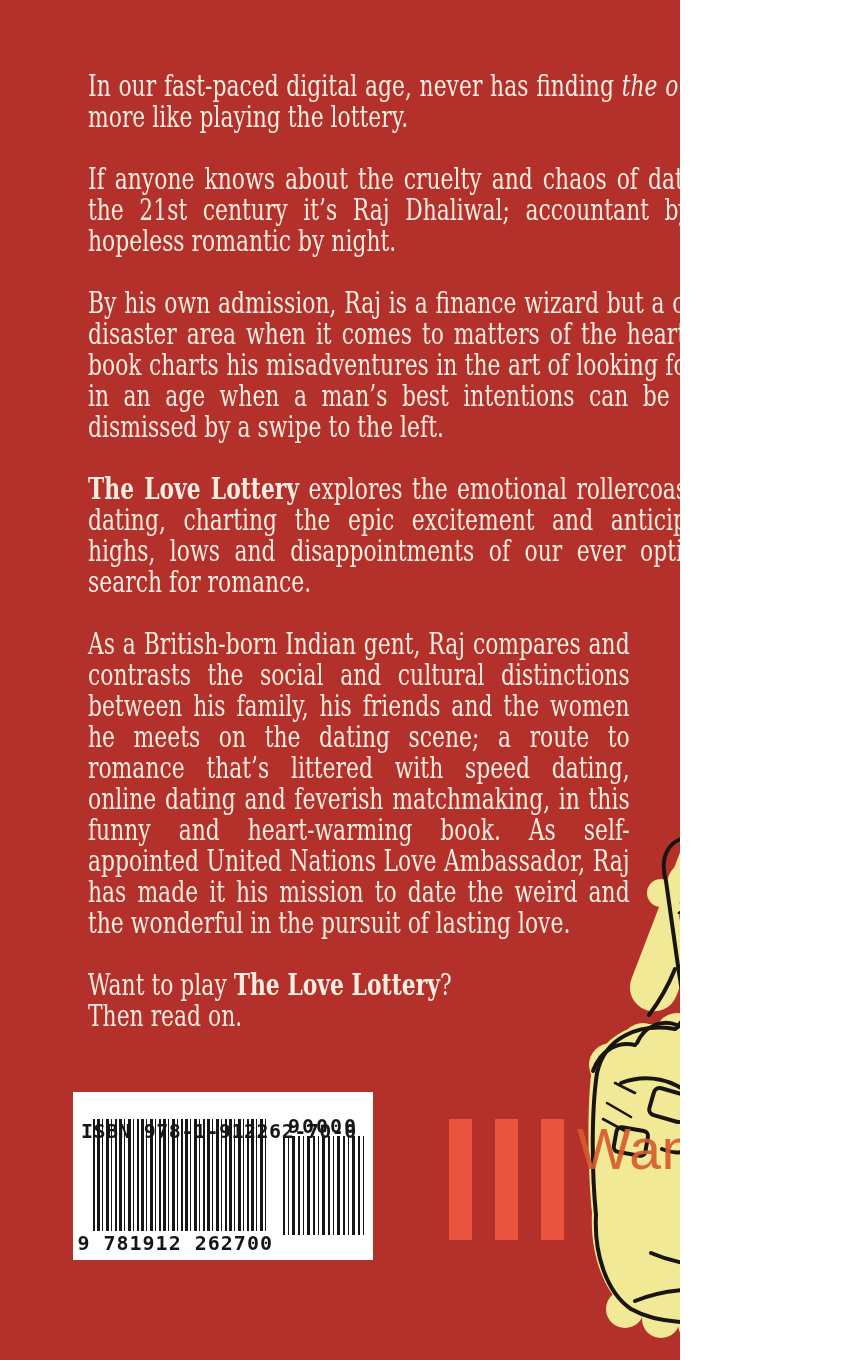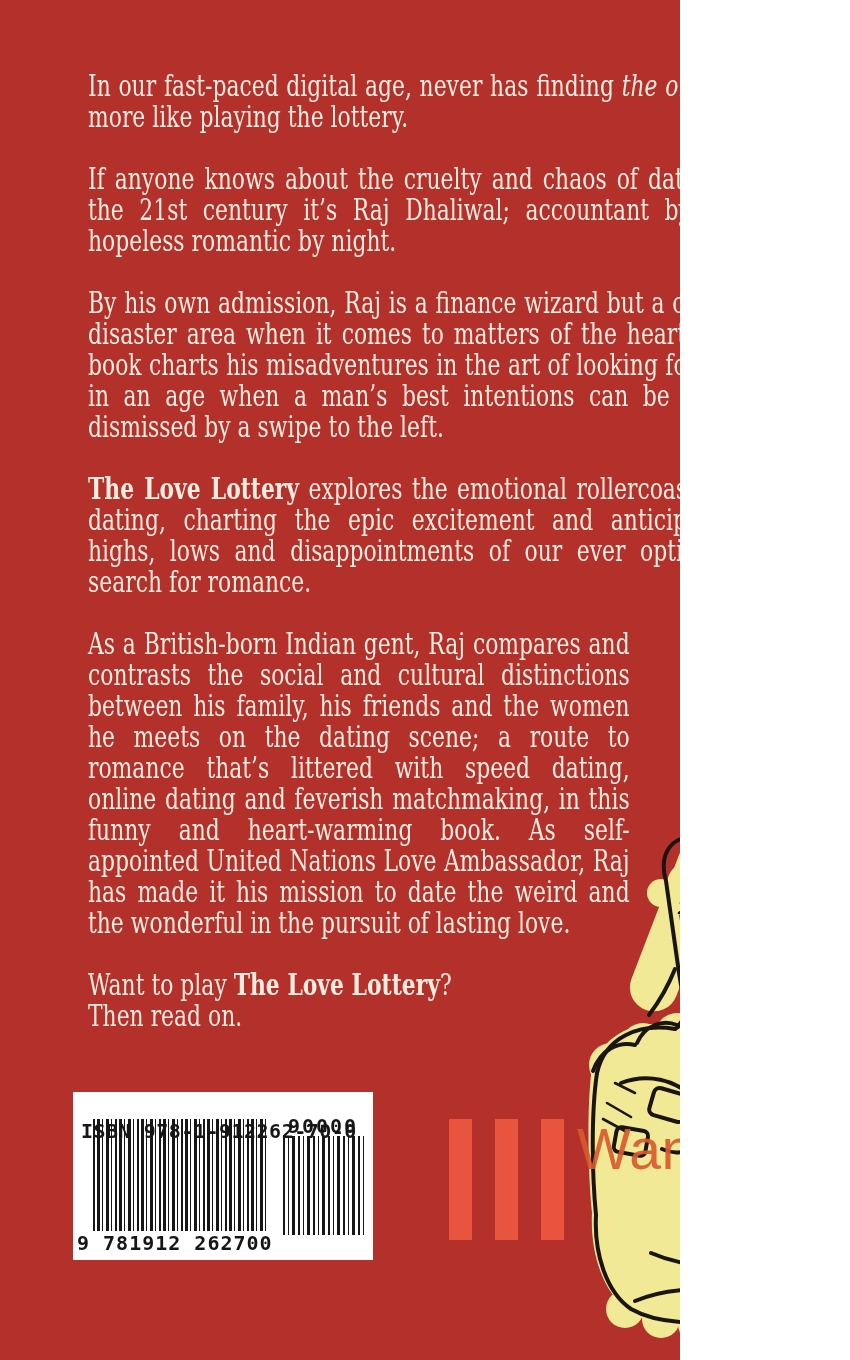--- a/index.html
+++ b/index.html
@@ -82,21 +82,21 @@
   .addon-bars{
     position:absolute;left:210px;top:44px;width:84px;height:99px;
     background:repeating-linear-gradient(90deg,
       var(--barcode-ink) 0 2px, transparent 2px 5px,
       var(--barcode-ink) 5px 6px, transparent 6px 9px,
       var(--barcode-ink) 9px 12px, transparent 12px 15px);
   }
   .ean-digits{
     position:absolute;left:4px;top:139px;width:196px;
     background:var(--barcode-bg);
-    font-size:20px;font-weight:bold;text-align:left;letter-spacing:1px;white-space:nowrap;
+    font-size:20px;font-weight:bold;text-align:right;letter-spacing:1px;white-space:nowrap;
   }
 </style>
 </head>
 <body>
 
 <div class="cover">
 
   <main class="blurb">
       <p><span>In our fast-paced digital age, never has finding </span><span class="italic">the one</span><span> felt more like playing the lottery.</span></p>
       <p><span>If anyone knows about the cruelty and chaos of dating in the 21st century it’s Raj Dhaliwal; accountant by day, hopeless romantic by night.</span></p>

